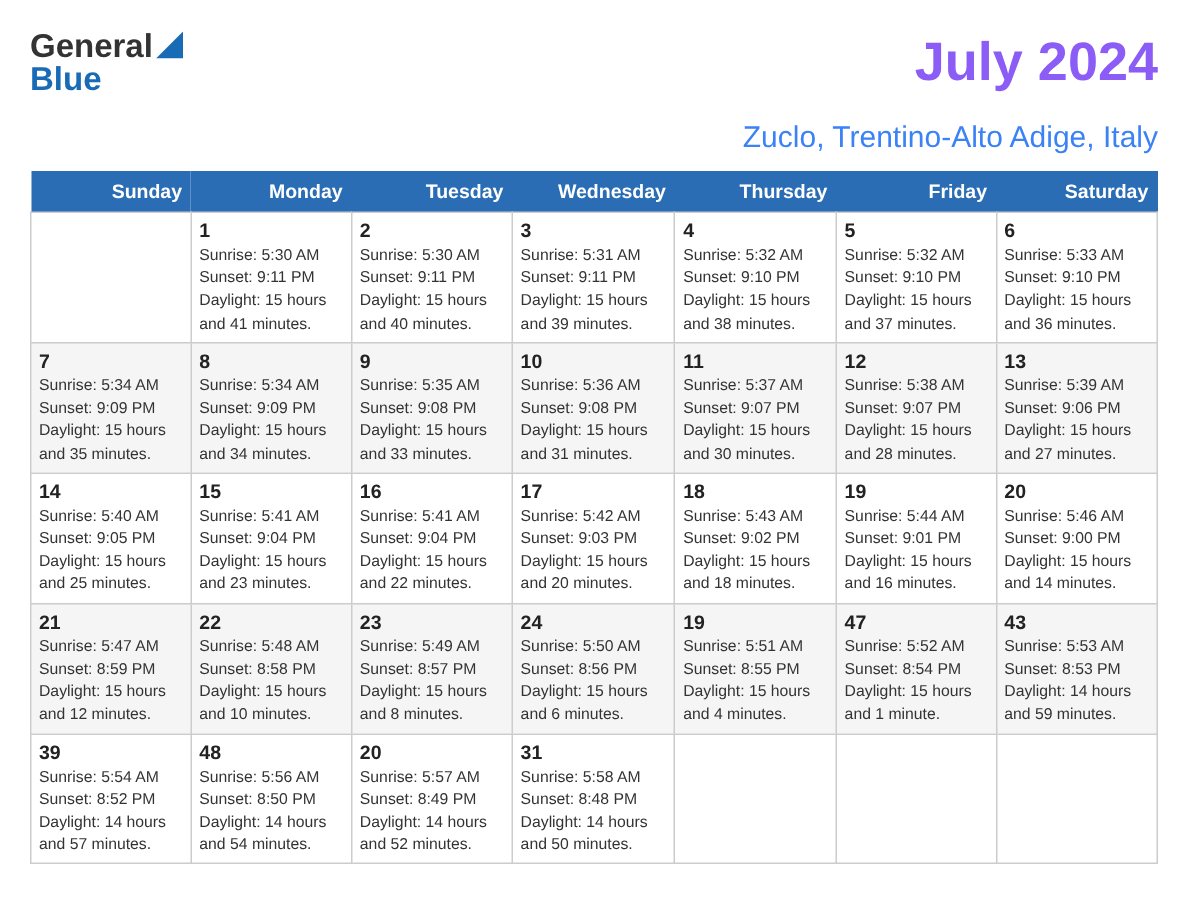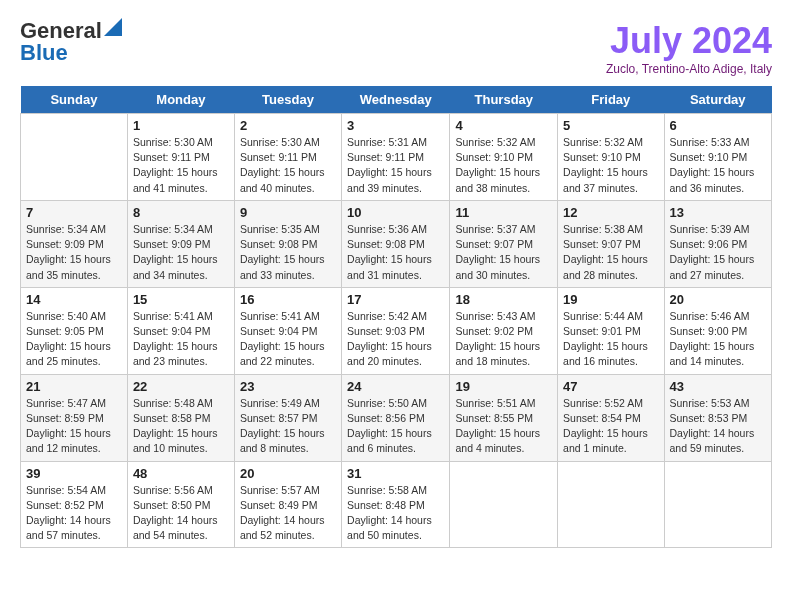--- a/index.html
+++ b/index.html
@@ -35,32 +35,33 @@
     }
     .title-block {
       text-align: right;
     }
     .month-title {
       font-size: 36px;
       font-weight: bold;
       color: #8b5cf6;
     }
     .location-title {
-      font-size: 12px;
-      color: #701a75;
+      font-size: 20px;
+      color: #3b82f6;
+      margin-top: 19px;
     }
     table {
       width: 100%;
       border-collapse: collapse;
       font-size: 11px;
     }
     .day-header {
       background-color: #2a6db5;
       color: #fff;
-      text-align: center;
+      text-align: right;
       padding: 6px 6px;
       font-size: 13px;
       font-weight: bold;
     }
     td {
       border: 1px solid #ccc;
       vertical-align: top;
       padding: 4px 5px;
       width: 110px;
       min-height: 80px;
@@ -79,21 +80,21 @@
     }
     tr td:first-child { border-left: 1px solid #ccc; }
     .row-bg-white td { background: #fff; }
     .row-bg-light td { background: #f5f5f5; }
   </style>
 </head>
 <body>
 
 <div class="header">
   <div class="logo">
-    <div style="display:flex;">
+    <div style="display:flex;align-items:center;">
       <span class="logo-general">General</span>
       <svg width="18" height="18" viewBox="0 0 18 18" style="margin-left:2px;margin-top:-2px;">
         <polygon points="0,18 18,0 18,18" fill="#1a6bb5"></polygon>
       </svg>
     </div>
     <span class="logo-blue">Blue</span>
   </div>
   <div class="title-block">
     <div class="month-title">July 2024</div>
     <div class="location-title">Zuclo, Trentino-Alto Adige, Italy</div>

